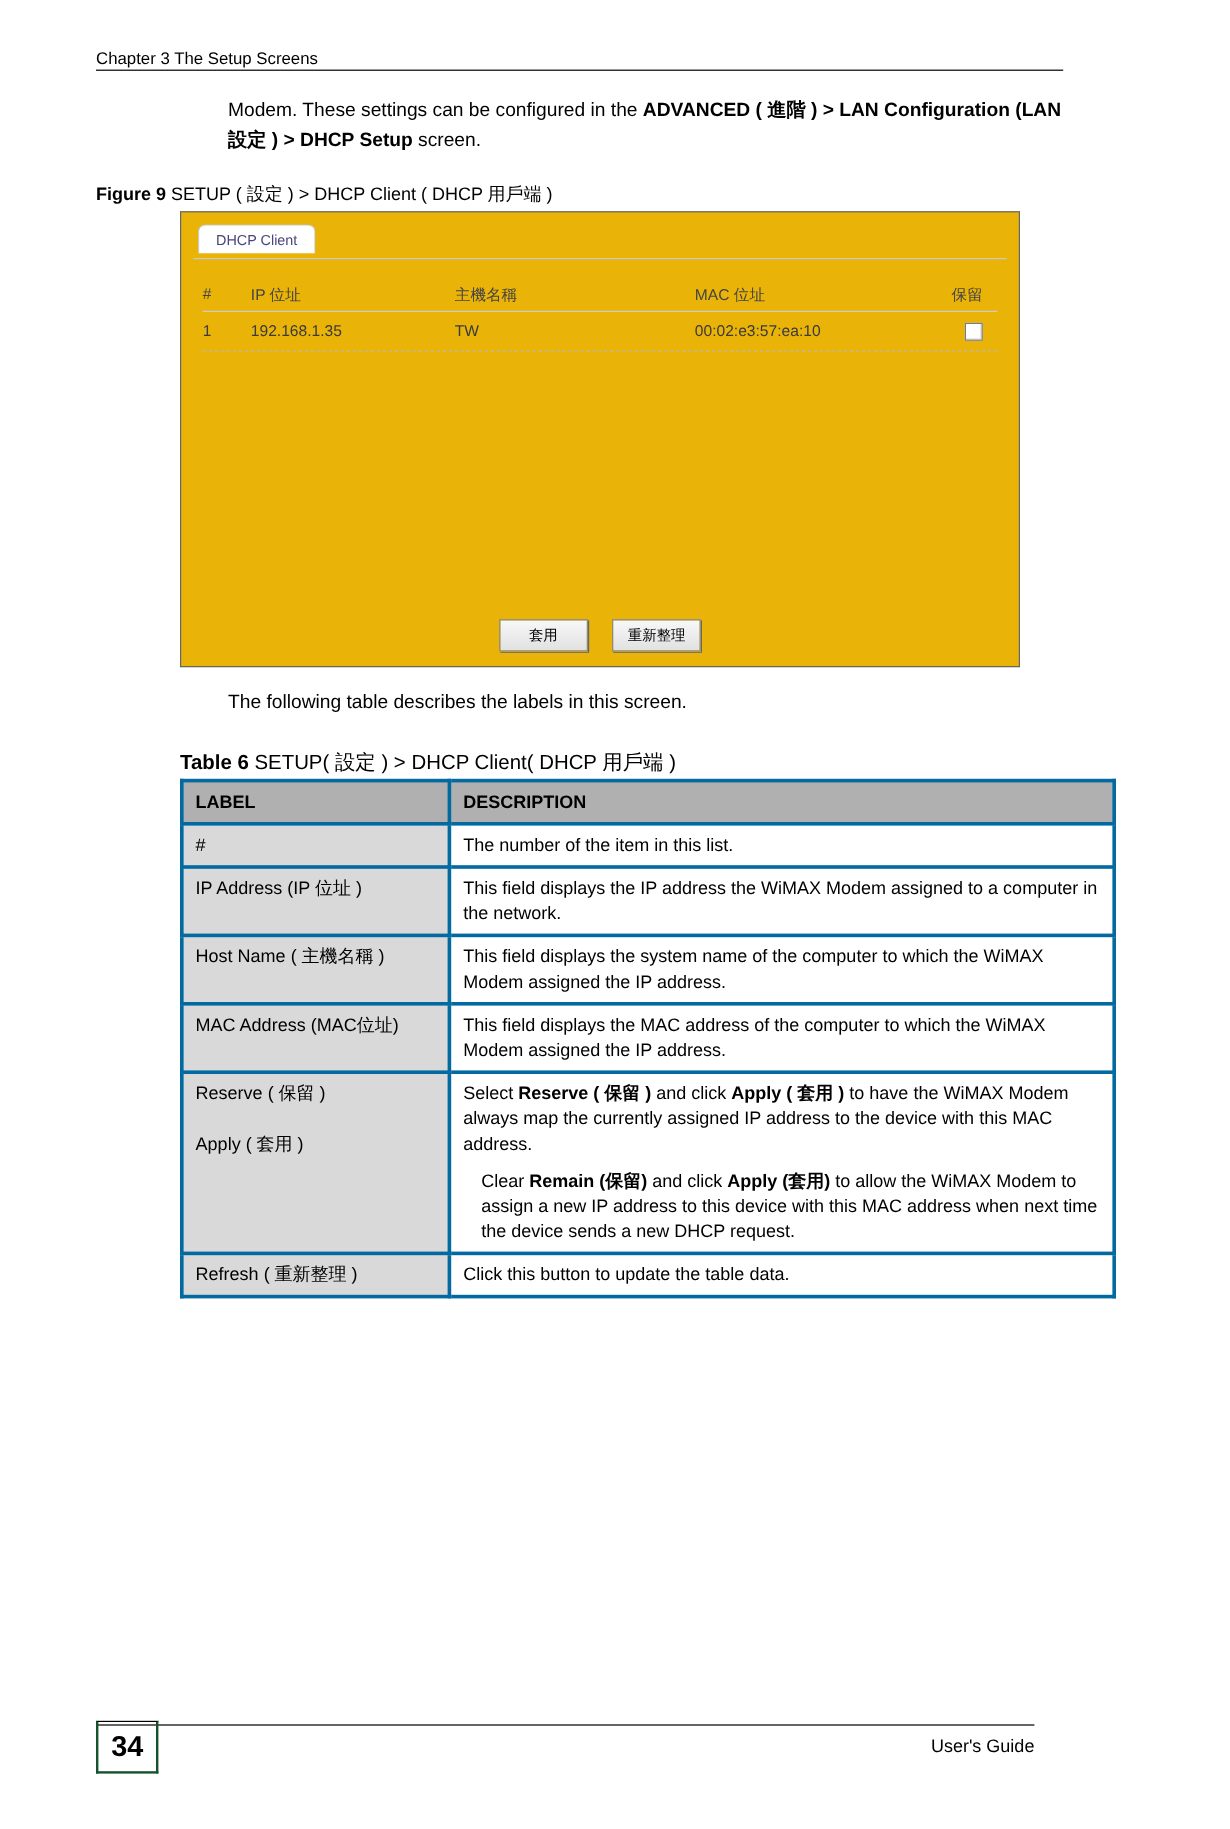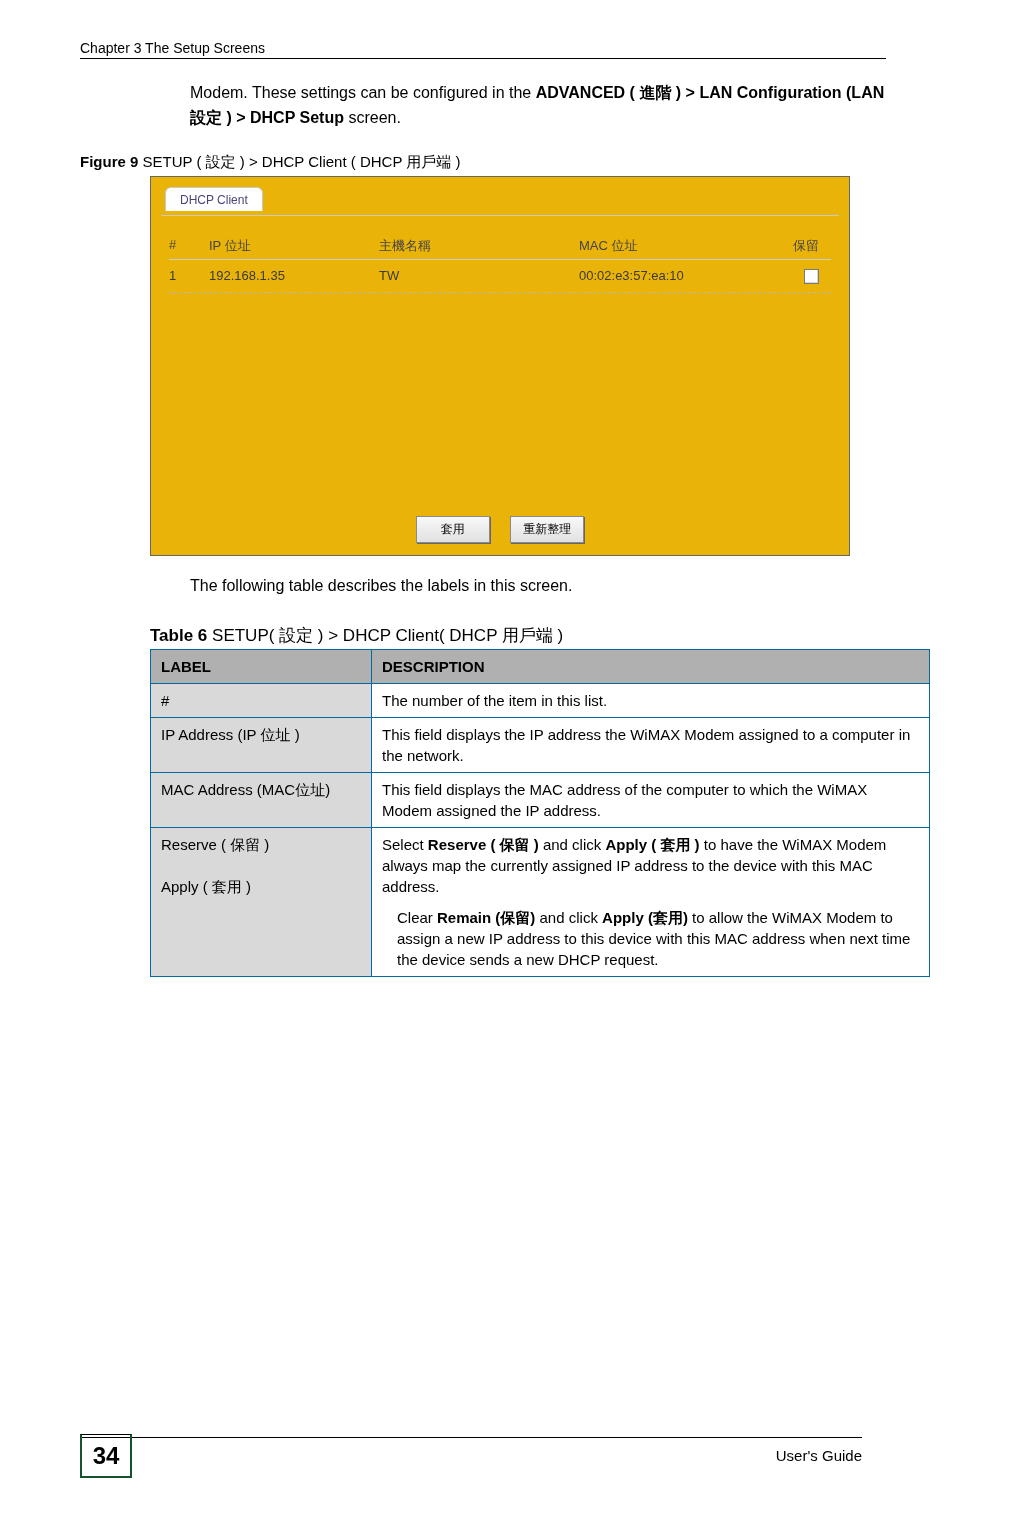--- a/index.html
+++ b/index.html
@@ -136,21 +136,21 @@
   .table-caption .strong { font-weight: bold; }
   .def-table {
     margin-left: 70px;
     width: 780px;
     border-collapse: collapse;
     margin-top: 2px;
     font-size: 15px;
     font-family: Verdana, Arial, sans-serif;
   }
   .def-table th, .def-table td {
-    border: 1px solid #0369a1;
+    border: 3px solid #0369a1;
     padding: 6px 10px;
     text-align: left;
     vertical-align: top;
     line-height: 1.4;
   }
   .def-table th {
     background: #b0b0b0;
     font-weight: bold;
   }
   .def-table td.row-label {
@@ -252,37 +252,45 @@
     <tbody>
       <tr>
         <td class="row-label">#</td>
         <td class="row-desc">The number of the item in this list.</td>
       </tr>
       <tr>
         <td class="row-label">IP Address (IP 位址 )</td>
         <td class="row-desc">This field displays the IP address the WiMAX Modem assigned to a computer in the network.</td>
       </tr>
       <tr>
+        <td class="row-label">Host Name ( 主機名稱 )</td>
+        <td class="row-desc">This field displays the system name of the computer to which the WiMAX Modem assigned the IP address.</td>
+      </tr>
+      <tr>
         <td class="row-label">MAC Address (MAC位址)</td>
         <td class="row-desc">This field displays the MAC address of the computer to which the WiMAX Modem assigned the IP address.</td>
       </tr>
       <tr>
         <td class="row-label">
           <span>Reserve ( 保留 )</span><br><br>
           <span>Apply ( 套用 )</span>
         </td>
         <td class="row-desc">
           <p>
             <span>Select </span><span class="bold">Reserve ( 保留 )</span><span> and click </span><span class="bold">Apply ( 套用 )</span><span> to have the WiMAX Modem always map the currently assigned IP address to the device with this MAC address.</span>
           </p>
           <p>
             <span>Clear </span><span class="bold">Remain (保留)</span><span> and click </span><span class="bold">Apply (套用)</span><span> to allow the WiMAX Modem to assign a new IP address to this device with this MAC address when next time the device sends a new DHCP request.</span>
           </p>
         </td>
       </tr>
+      <tr>
+        <td class="row-label">Refresh ( 重新整理 )</td>
+        <td class="row-desc">Click this button to update the table data.</td>
+      </tr>
     </tbody>
   </table>
 
   <hr class="footer-rule">
   <div class="page-number-box">34</div>
   <div class="footer-right">User's Guide</div>
 
 </div>
 
 </body></html>

